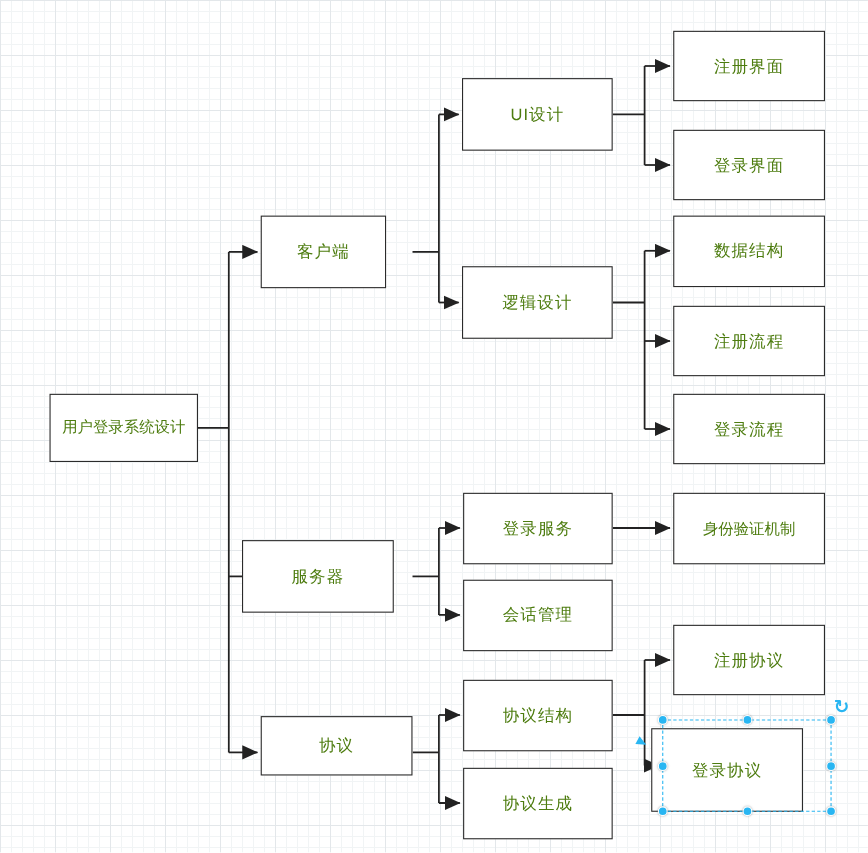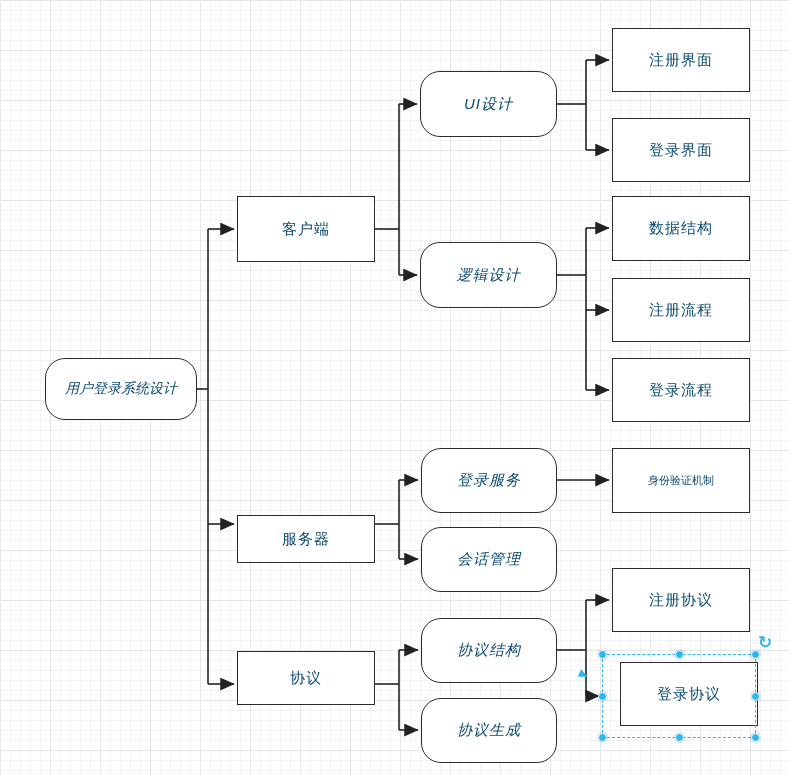--- a/index.html
+++ b/index.html
@@ -19,24 +19,24 @@
   }
 
   .edge-layer { position: absolute; left: 0; top: 0; z-index: 1; }
   .edge { stroke: #222222; stroke-width: 1.6; fill: none; }
 
   .node {
     position: absolute; z-index: 2;
     background: #ffffff;
     border: 1.6px solid #2b2b2b;
     display: flex; align-items: center; justify-content: center;
-    font-size: 15px; color: #0c4a6e;
+    font-size: 15px; color: #4d7c0f;
     cursor: default;
   }
-  .node.rounded { border-radius: 20px; font-style: italic; }
+  .node.rounded { border-radius: 0; }
   .node-label { white-space: nowrap; letter-spacing: 1px; }
 
   .selection-box {
     position: absolute; z-index: 3;
     border: 1.3px dashed #29b6f2;
   }
   .handle {
     position: absolute; z-index: 4;
     width: 9px; height: 9px; border-radius: 50%;
     background: #29b6f2; border: 1px solid #ffffff;
@@ -116,28 +116,28 @@
     <path class="edge" d="M399,650 V730"></path>
     <path class="edge" d="M399,650 H418" marker-end="url(#arrowhead)"></path>
     <path class="edge" d="M399,730 H418" marker-end="url(#arrowhead)"></path>
 
     <path class="edge" d="M557,650 H586"></path>
     <path class="edge" d="M586,600 V696"></path>
     <path class="edge" d="M586,600 H609" marker-end="url(#arrowhead)"></path>
     <path class="edge" d="M586,696 H599" marker-end="url(#arrowhead)"></path>
   </svg>
 
-  <div class="node rounded" style="left:45px; top:358px; width:152px; height:62px;">
+  <div class="node rounded" style="left:45px; top:358px; width:135px; height:62px;">
     <span class="node-label" style="font-size:14px; letter-spacing:0;">用户登录系统设计</span>
   </div>
 
-  <div class="node" style="left:237px; top:196px; width:138px; height:66px;">
+  <div class="node" style="left:237px; top:196px; width:114px; height:66px;">
     <span class="node-label">客户端</span>
   </div>
-  <div class="node" style="left:237px; top:491px; width:138px; height:48px;margin-top:24px;">
+  <div class="node" style="left:220px; top:491px; width:138px; height:66px;">
     <span class="node-label">服务器</span>
   </div>
   <div class="node" style="left:237px; top:651px; width:138px; height:54px;">
     <span class="node-label">协议</span>
   </div>
 
   <div class="node rounded" style="left:420px; top:71px; width:137px; height:66px;">
     <span class="node-label">UI设计</span>
   </div>
   <div class="node rounded" style="left:420px; top:242px; width:137px; height:66px;">
@@ -165,26 +165,26 @@
   <div class="node" style="left:612px; top:196px; width:138px; height:65px;">
     <span class="node-label">数据结构</span>
   </div>
   <div class="node" style="left:612px; top:278px; width:138px; height:64px;">
     <span class="node-label">注册流程</span>
   </div>
   <div class="node" style="left:612px; top:358px; width:138px; height:64px;justify-content:center;">
     <span class="node-label">登录流程</span>
   </div>
   <div class="node" style="left:612px; top:448px; width:138px; height:65px;">
-    <span class="node-label" style="font-size:11px; letter-spacing:0;">身份验证机制</span>
+    <span class="node-label" style="font-size:14px; letter-spacing:0;">身份验证机制</span>
   </div>
   <div class="node" style="left:612px; top:568px; width:138px; height:64px;align-items:center;">
     <span class="node-label">注册协议</span>
   </div>
-  <div class="node" style="left:620px; top:662px; width:138px; height:64px;">
+  <div class="node" style="left:592px; top:662px; width:138px; height:76px;">
     <span class="node-label">登录协议</span>
   </div>
 
   <div class="selection-box" style="left:602px; top:654px; width:154px; height:84px;">
     <span class="handle h-tl"></span>
     <span class="handle h-tm"></span>
     <span class="handle h-tr"></span>
     <span class="handle h-ml"></span>
     <span class="handle h-mr"></span>
     <span class="handle h-bl"></span>

